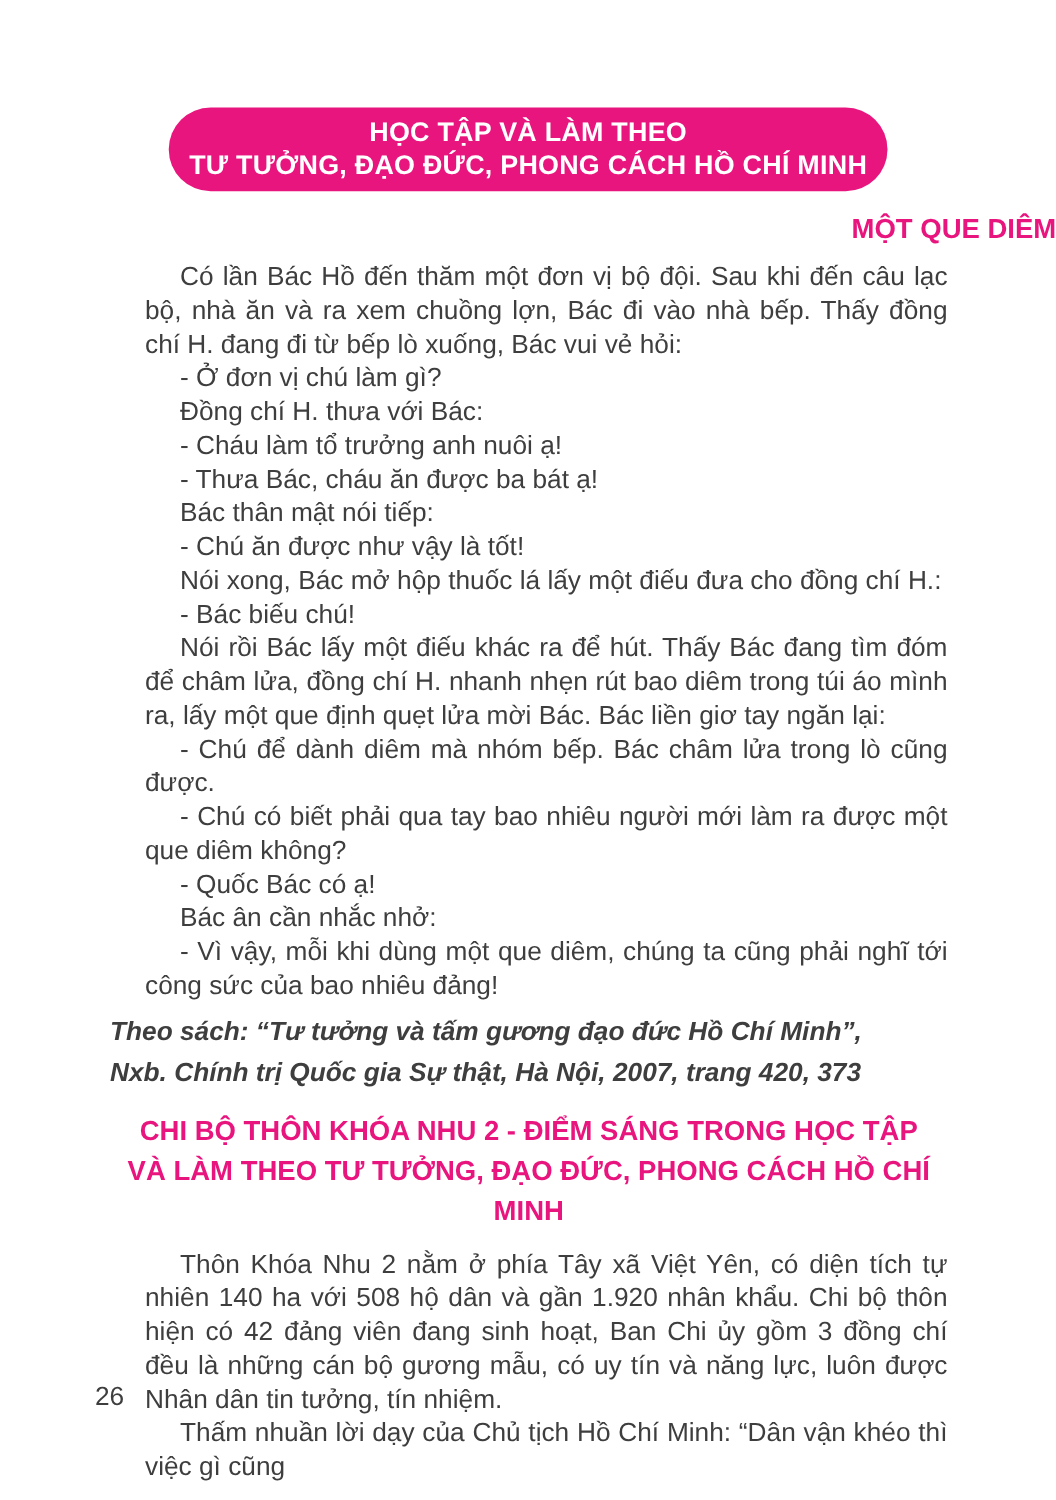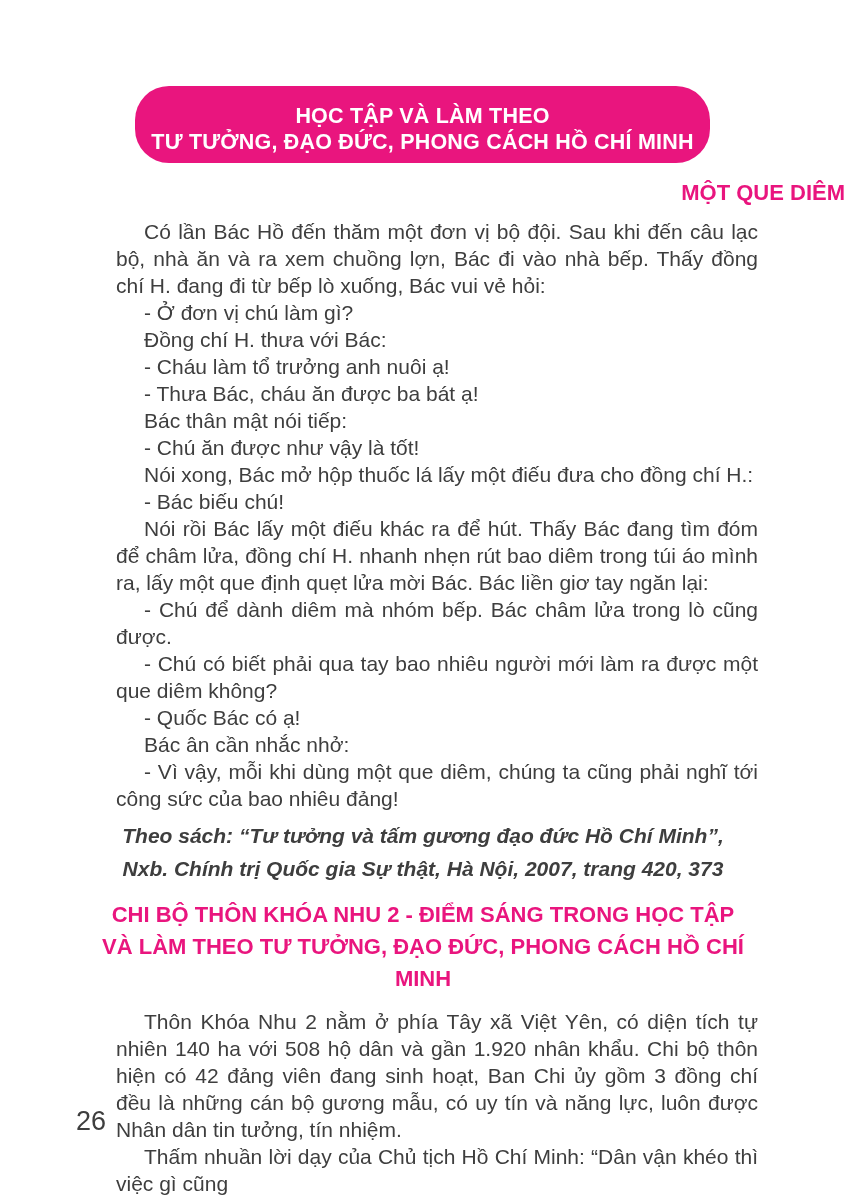--- a/index.html
+++ b/index.html
@@ -20,21 +20,21 @@
   .banner {
     margin: 86px auto 0 auto;
     width: 575px;
     background: var(--banner-bg, #e9157e);
     color: var(--banner-fg, #ffffff);
     border-radius: 34px;
     text-align: center;
     font-weight: bold;
     font-size: 21.5px;
     line-height: 26px;
-    padding: 17px 10px 8px 10px;
+    padding: 7px 10px 8px 10px;
     box-sizing: border-box;
     letter-spacing: 0.2px;
   }
   .story-title {
     margin: 17px 0 0 0;
     text-align: right;
     color: var(--accent, #e9157e);
     font-weight: bold;
     font-size: 22px;
     line-height: 26px;
@@ -49,21 +49,21 @@
   .body-text p {
     margin: 0;
     font-size: 21px;
     line-height: 27px;
     text-align: justify;
     text-indent: 28px;
     color: #3e3e3e;
   }
   .source {
     margin-top: 7px;
-    text-align: center;
+    text-align: left;
     font-weight: bold;
     font-style: italic;
     font-size: 21px;
     line-height: 33px;
     color: #3e3e3e;
   }
   .section-title {
     margin: 14px 0 0 0;
     text-align: center;
     color: var(--accent, #e9157e);
@@ -71,21 +71,21 @@
     font-size: 22px;
     line-height: 32px;
   }
   .body-text.second {
     margin-top: 13px;
   }
   .page-number {
     position: absolute;
     left: 76px;
     top: 1106px;
-    font-size: 27px;
+    font-size: 21px;
     color: #3e3e3e;
   }
 </style>
 </head>
 <body>
 
 <div class="page">
 
   <div class="banner">
     <div>HỌC TẬP VÀ LÀM THEO</div>

